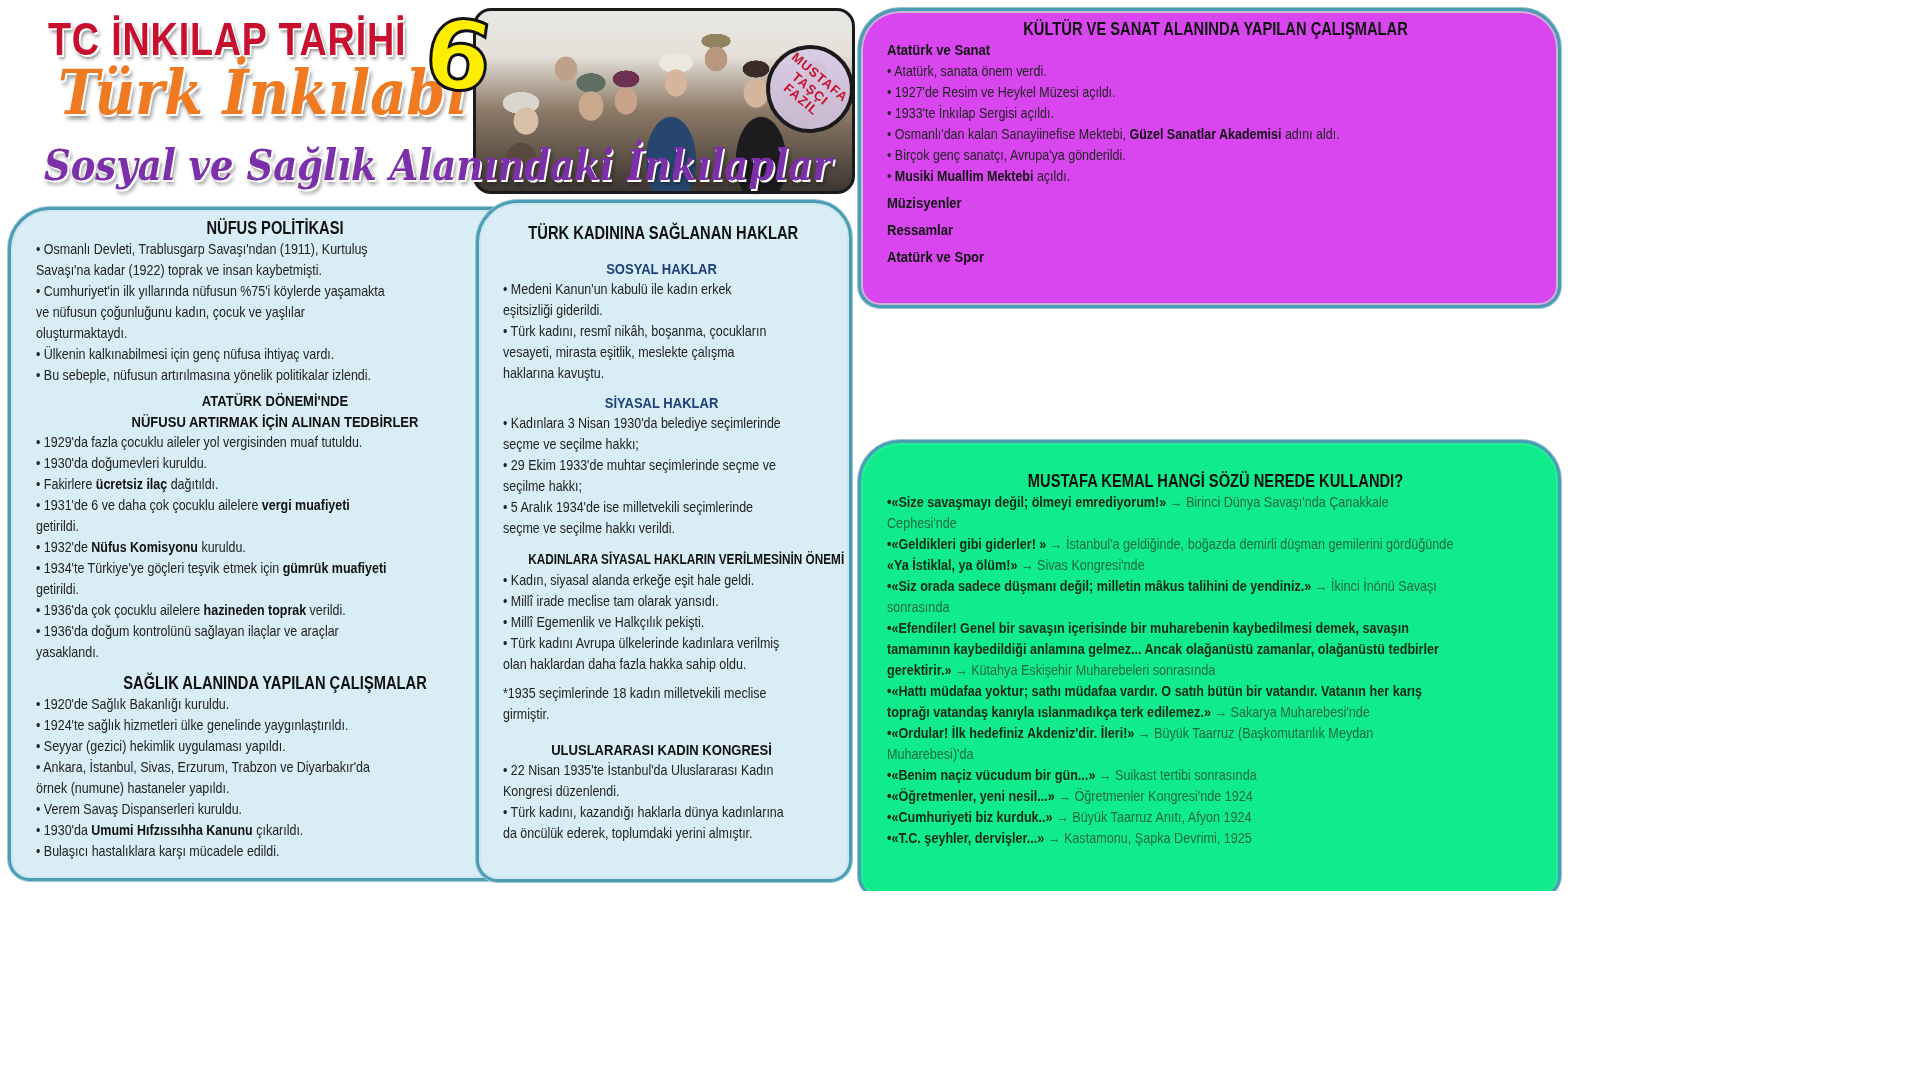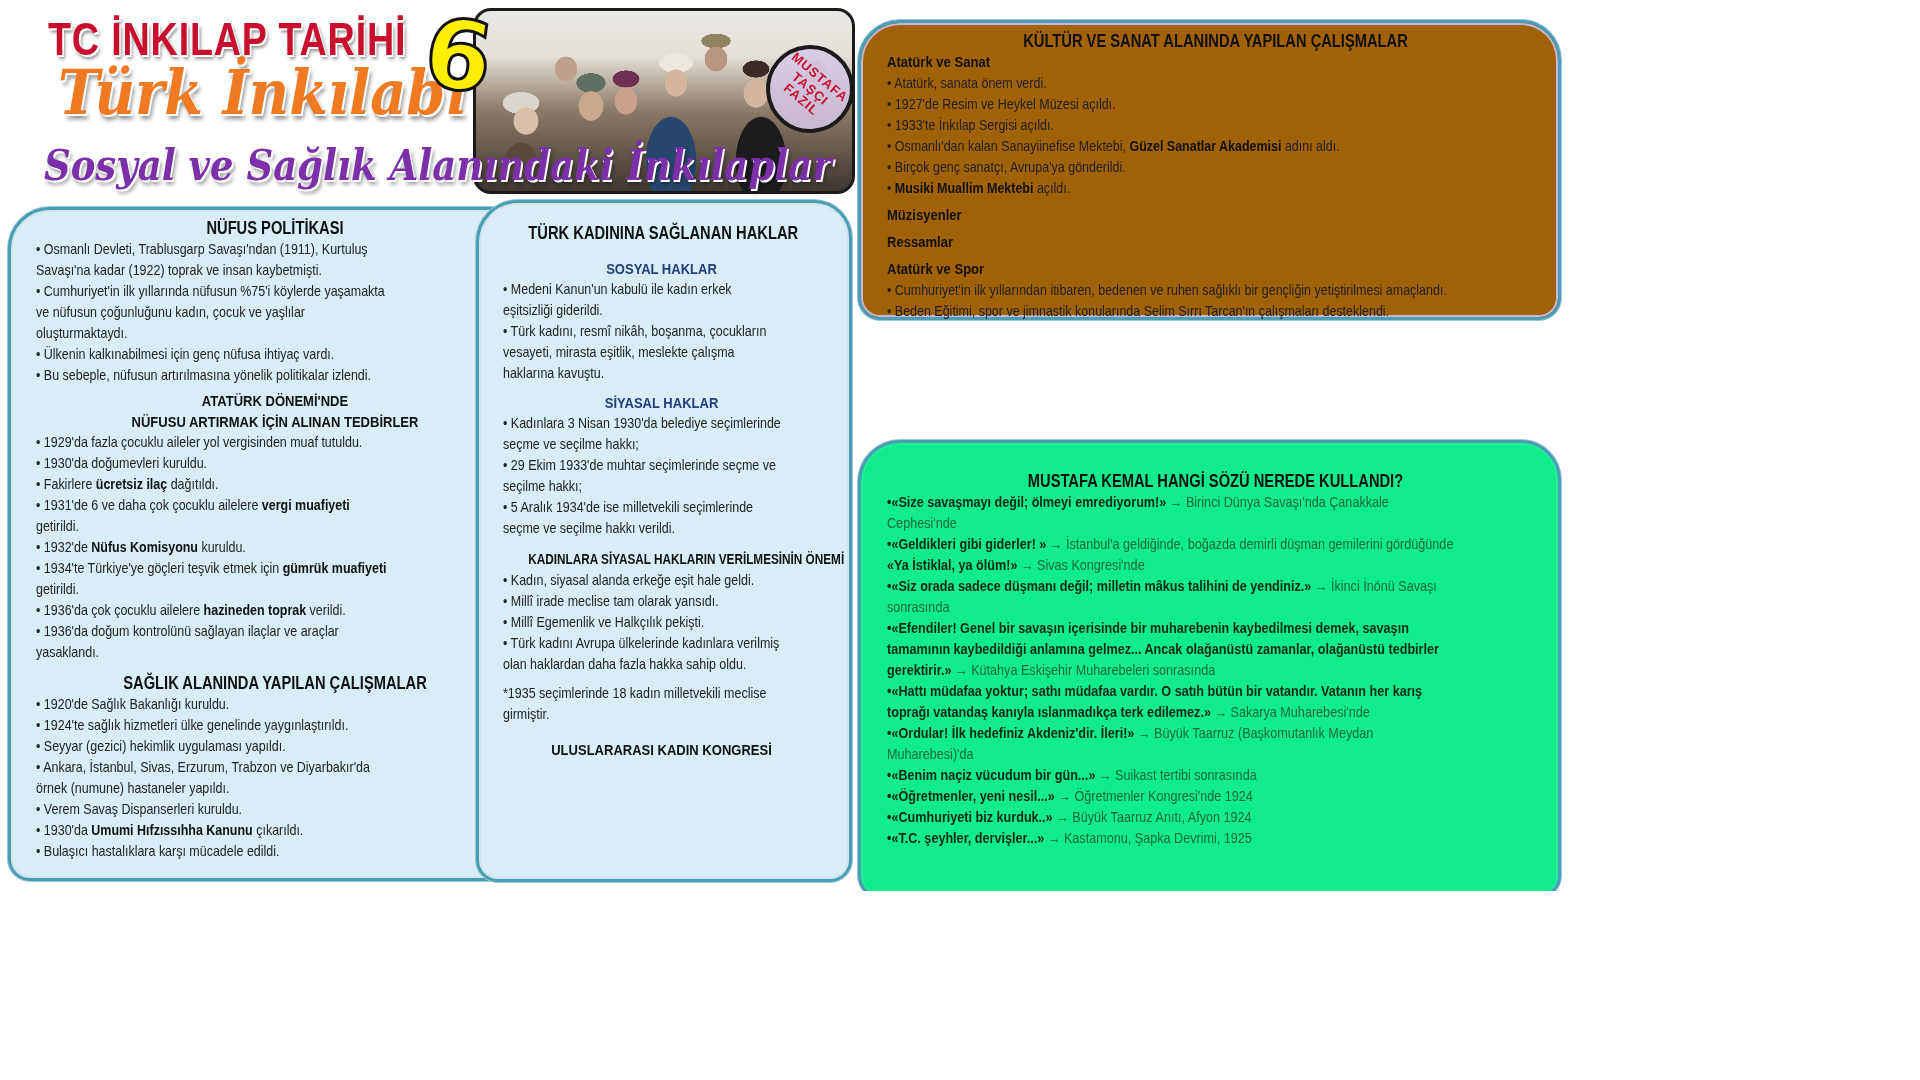--- a/index.html
+++ b/index.html
@@ -31,21 +31,21 @@
       radial-gradient(ellipse 24px 12px at 240px 30px, #8f8360 60%, transparent 62%),
       radial-gradient(ellipse 20px 22px at 340px 62px, #c09f86 55%, transparent 58%),
       linear-gradient(180deg, #e9e8e4 0%, #e4e0d8 25%, #8d7a68 55%, #3e3631 100%);
   }
   .stamp { position: absolute; left: 766px; top: 45px; width: 88px; height: 88px; border-radius: 50%; border: 4px solid #1a1a1a; background: rgba(214,200,230,0.85); z-index: 7; display: flex; align-items: center; justify-content: center; transform: rotate(40deg); }
   .stamp span { font-family: "Liberation Sans", sans-serif; font-weight: bold; font-size: 13px; color: #c8102e; letter-spacing: 1px; text-align: center; line-height: 1.15; }
 
   .panel { position: absolute; border: 3px solid #4a9db3; background: #d8edf5; box-shadow: inset 0 0 0 2px #cfe6ef, 0 0 0 1px #9ac7d6; }
   .p-left { left: 8px; top: 207px; width: 523px; height: 674px; border-radius: 42px 22px 22px 22px; padding: 8px 14px 0 25px; }
   .p-mid { left: 476px; top: 200px; width: 376px; height: 682px; border-radius: 42px 38px 22px 22px; padding: 20px 29px 0 24px; }
-  .p-kultur { left: 858px; top: 8px; width: 703px; height: 300px; background: #a16207; border-radius: 42px 40px 22px 22px; padding: 8px 14px 0 26px; box-shadow: inset 0 0 0 2px #c7b7d5, 0 0 0 1px #9ac7d6; margin-top: 12px; }
+  .p-kultur { left: 858px; top: 8px; width: 703px; height: 300px; background: #d946ef; border-radius: 42px 40px 22px 22px; padding: 8px 14px 0 26px; box-shadow: inset 0 0 0 2px #c7b7d5, 0 0 0 1px #9ac7d6; }
   .p-mk { left: 858px; top: 440px; width: 703px; height: 458px; background: #10ec8c; border-radius: 42px 40px 22px 22px; padding: 28px 14px 0 26px; box-shadow: inset 0 0 0 2px #22f098, 0 0 0 1px #9ac7d6; }
 
   .h { font-family: "Liberation Sans", sans-serif; font-weight: bold; text-align: center; color: #111; transform: scaleX(0.84); font-size: 17.5px; line-height: 21px; white-space: nowrap; }
   .h.blue { color: #1f3f7a; }
   .h.small { font-size: 15.5px; }
   .sub { font-weight: bold; font-size: 14.5px; color: #111; line-height: 21px; margin-top: 6px; transform: scaleX(0.9); transform-origin: left; white-space: nowrap; }
   .ln { font-size: 14.5px; line-height: 21px; color: #222; white-space: nowrap; transform: scaleX(0.86); transform-origin: left; }
   .ln b { color: #111; }
   .mk .ln { color: #1a6b3c; transform: scaleX(0.87); }
   .mk .ln b { color: #102a18; }
@@ -133,40 +133,42 @@
       <div class="ln">• Türk kadını Avrupa ülkelerinde kadınlara verilmiş</div>
       <div class="ln">olan haklardan daha fazla hakka sahip oldu.</div>
     </div>
   <div style="height:8px"></div>
   <div id="note-lines">
       <div class="ln">*1935 seçimlerinde 18 kadın milletvekili meclise</div>
       <div class="ln">girmiştir.</div>
     </div>
   <div style="height:14px"></div>
   <div class="h small">ULUSLARARASI KADIN KONGRESİ</div>
+  <div id="kongre-lines">
+      <div class="ln">• 22 Nisan 1935'te İstanbul'da Uluslararası Kadın</div>
+      <div class="ln">Kongresi düzenlendi.</div>
+      <div class="ln">• Türk kadını, kazandığı haklarla dünya kadınlarına</div>
+      <div class="ln">da öncülük ederek, toplumdaki yerini almıştır.</div>
+    </div>
 </div>
 
 <div class="panel p-kultur">
   <div class="h">KÜLTÜR VE SANAT ALANINDA YAPILAN ÇALIŞMALAR</div>
   <div class="sub" style="margin-top:0">Atatürk ve Sanat</div>
   <div id="sanat-lines">
       <div class="ln"><span>• Atatürk, sanata önem verdi.</span></div>
       <div class="ln"><span>• 1927'de Resim ve Heykel Müzesi açıldı.</span></div>
       <div class="ln"><span>• 1933'te İnkılap Sergisi açıldı.</span></div>
       <div class="ln"><span>• Osmanlı'dan kalan Sanayiinefise Mektebi, </span><b>Güzel Sanatlar Akademisi</b><span> adını aldı.</span></div>
       <div class="ln"><span>• Birçok genç sanatçı, Avrupa'ya gönderildi.</span></div>
       <div class="ln"><span>• </span><b>Musiki Muallim Mektebi</b><span> açıldı.</span></div>
     </div>
   <div class="sub">Müzisyenler</div>
   <div class="sub">Ressamlar</div>
   <div class="sub">Atatürk ve Spor</div>
-  <div id="spor-lines">
-      <div class="ln">• Cumhuriyet'in ilk yıllarından itibaren, bedenen ve ruhen sağlıklı bir gençliğin yetiştirilmesi amaçlandı.</div>
-      <div class="ln">• Beden Eğitimi, spor ve jimnastik konularında Selim Sırrı Tarcan'ın çalışmaları desteklendi.</div>
-    </div>
 </div>
 
 <div class="panel p-mk mk">
   <div class="h">MUSTAFA KEMAL HANGİ SÖZÜ NEREDE KULLANDI?</div>
   <div id="soz-lines">
       <div class="ln"><b>•«Size savaşmayı değil; ölmeyi emrediyorum!»</b><span> → Birinci Dünya Savaşı'nda Çanakkale</span></div>
       <div class="ln"><span>Cephesi'nde</span></div>
       <div class="ln"><b>•«Geldikleri gibi giderler! »</b><span> → İstanbul'a geldiğinde, boğazda demirli düşman gemilerini gördüğünde</span></div>
       <div class="ln"><b>«Ya İstiklal, ya ölüm!»</b><span> → Sivas Kongresi'nde</span></div>
       <div class="ln"><b>•«Siz orada sadece düşmanı değil; milletin mâkus talihini de yendiniz.»</b><span> → İkinci İnönü Savaşı</span></div>

